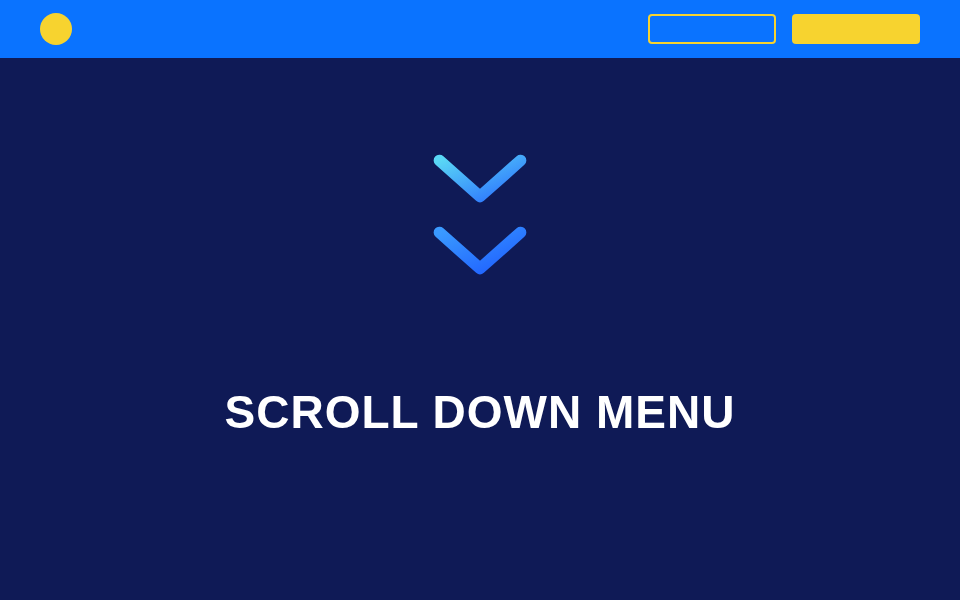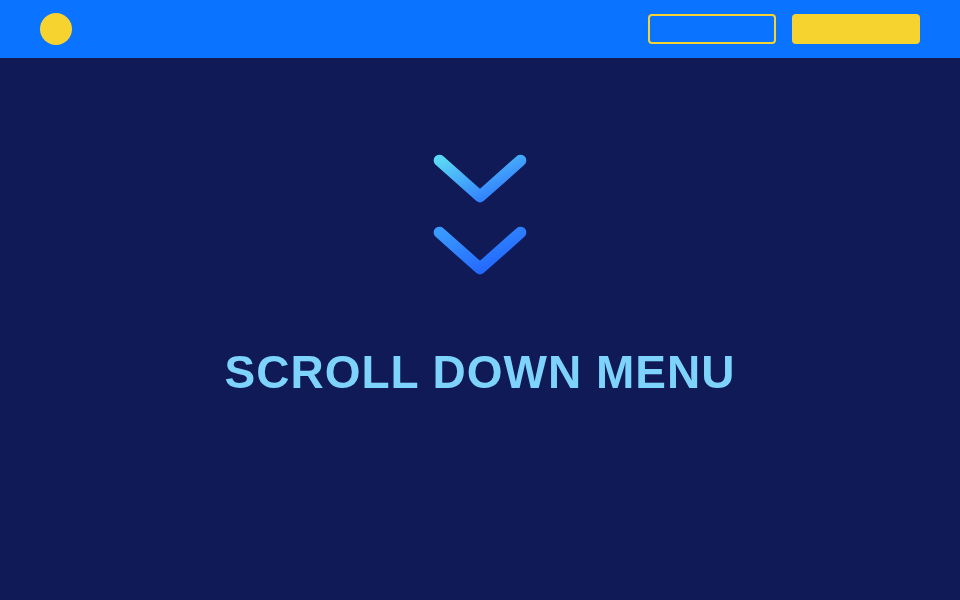--- a/index.html
+++ b/index.html
@@ -60,25 +60,25 @@
       display: flex;
       flex-direction: column;
       align-items: center;
       gap: -10px;
     }
     .chevron {
       width: 140px;
       height: 90px;
     }
     .title {
-      color: #7dd3fc;
+      color: #ffffff;
       font-size: 46px;
       font-weight: 900;
       letter-spacing: 1px;
-      margin-top: 45px;
+      margin-top: 85px;
       text-align: left;
     }
   </style>
 </head>
 <body>
 
 <div class="header">
   <div class="logo-circle"></div>
   <div class="header-right">
     <button class="nav-button-outline"></button>

